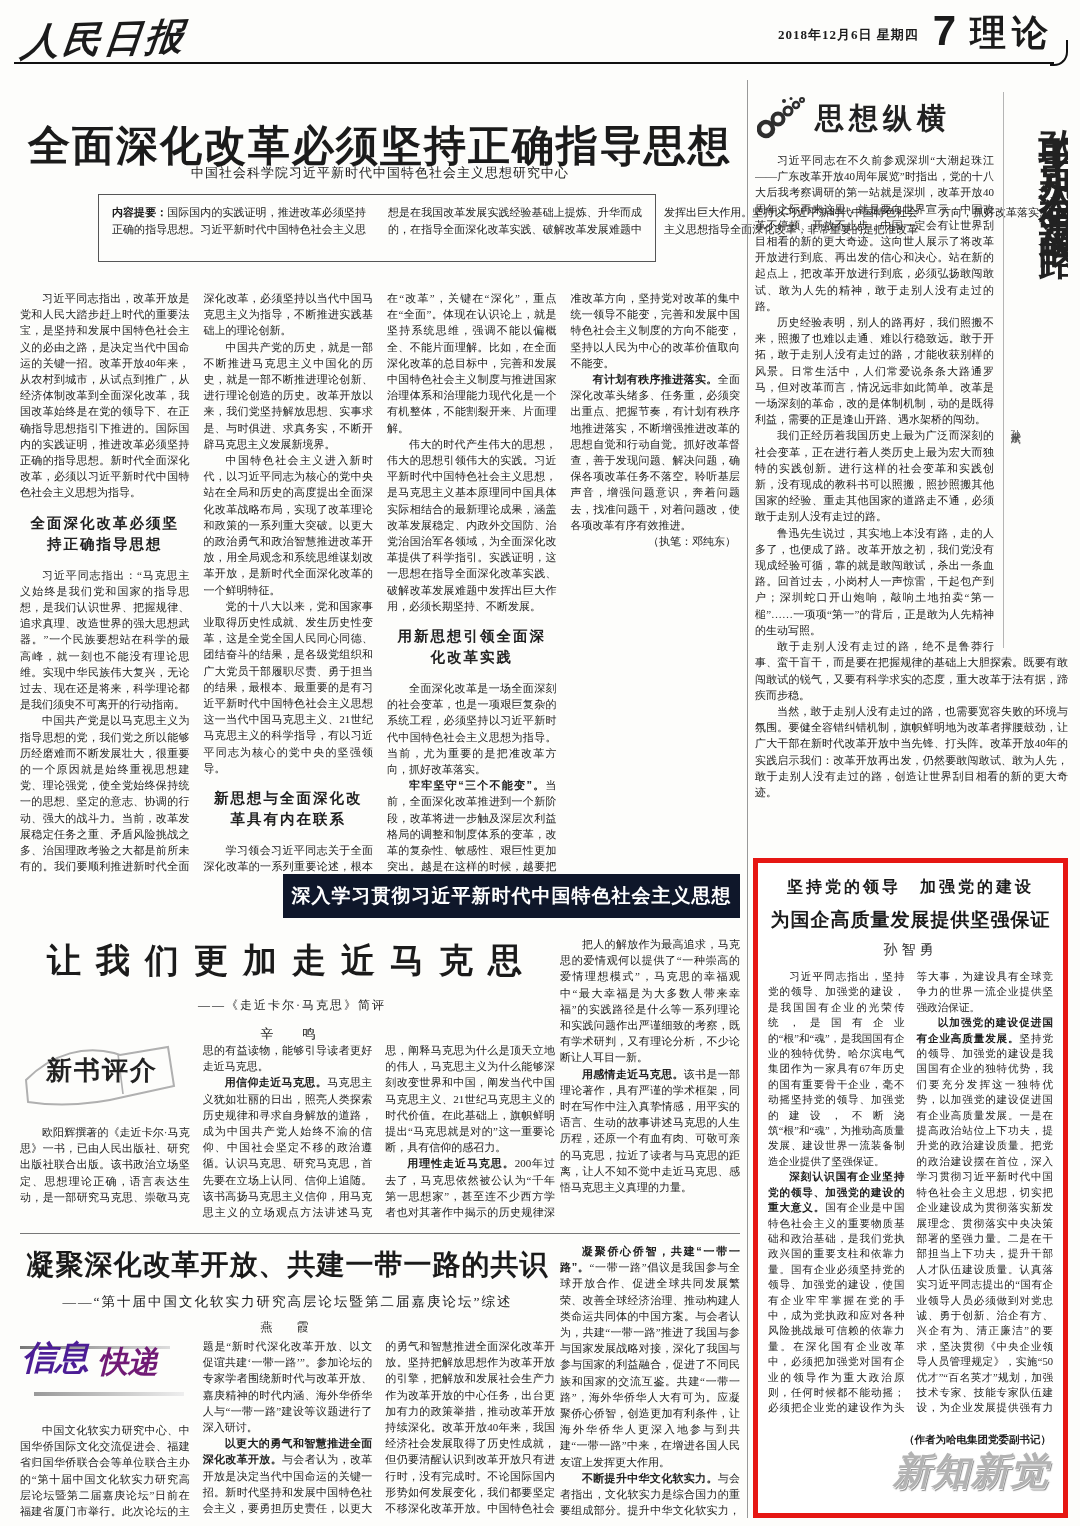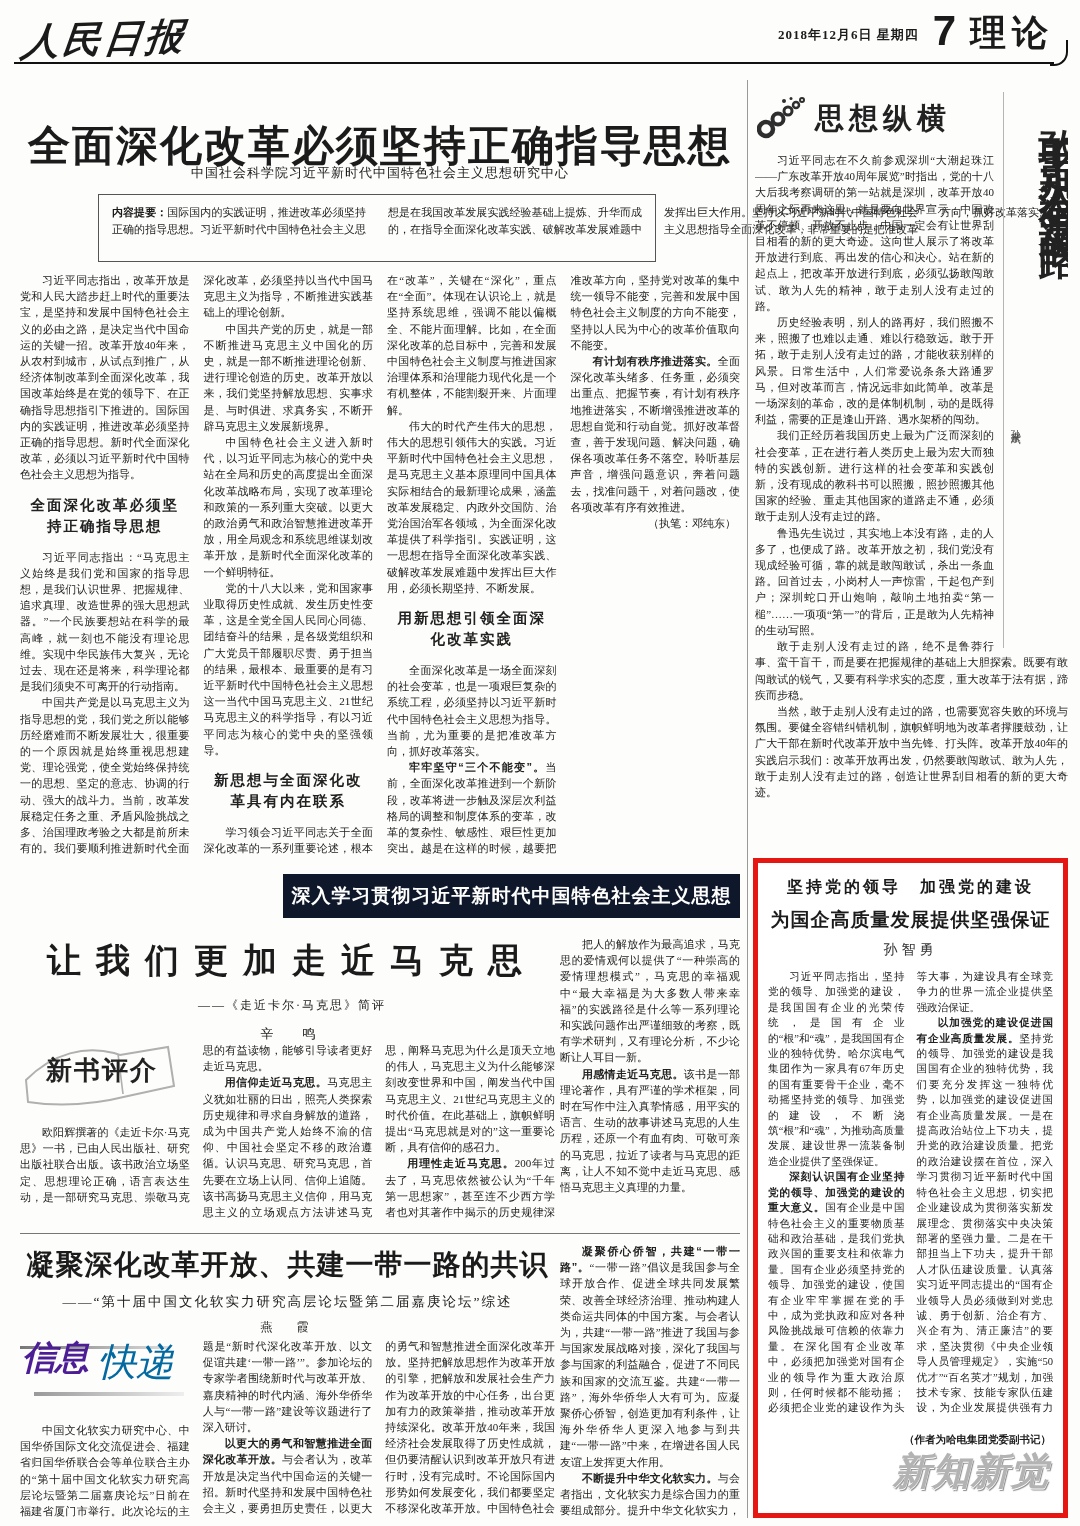--- a/index.html
+++ b/index.html
@@ -22,21 +22,21 @@
   .subhead{font-weight:900;font-family:"Liberation Sans",sans-serif;text-align:center;text-indent:0;
            font-size:14.5px;line-height:21px;margin:12px 6px;letter-spacing:2px;}
   .sign{text-align:right;text-indent:0 !important;padding-right:4px;}
   
   .a1-title{position:absolute;left:20px;top:90px;width:720px;text-align:center;font-size:42px;
             font-weight:900;font-family:"Liberation Sans",sans-serif;letter-spacing:2px;}
   .a1-byline{position:absolute;left:20px;top:164px;width:720px;text-align:center;font-size:13px;letter-spacing:1px;}
   .sumbox{position:absolute;left:98px;top:194px;width:530px;height:48px;border:1px solid #555;
           padding:9px 13px;column-count:2;column-gap:22px;column-fill:auto;
           font-size:11px;line-height:16.5px;text-align:justify;}
-  .a1-body{position:absolute;left:20px;top:272px;width:720px;height:596px;
+  .a1-body{position:absolute;left:20px;top:290px;width:720px;height:596px;
            column-count:4;column-gap:14px;column-fill:auto;overflow:hidden;}
   
   .banner{position:absolute;left:283px;top:874px;width:457px;height:44px;background:#0f172a;
           color:#fff;display:flex;align-items:center;justify-content:center;
           font-family:"Liberation Sans",sans-serif;font-weight:700;font-size:19px;letter-spacing:1px;}
   
   .vline-main{position:absolute;left:747px;top:80px;height:1438px;border-left:1px solid #999;}
   
   .sx{position:absolute;left:755px;top:92px;width:313px;height:760px;overflow:hidden;}
   .vstrip{float:right;width:64px;height:556px;margin-left:9px;border-left:1px solid #b5b5b5;position:relative;}
@@ -68,21 +68,21 @@
   .mx-right{position:absolute;left:560px;top:936px;width:180px;height:292px;overflow:hidden;}
   
   .shuping{position:relative;width:160px;height:70px;break-inside:avoid;margin:2px 0 10px;}
   .shuping svg{position:absolute;left:0;top:0;}
   .shuping .txt{position:absolute;left:26px;top:18px;font-size:26px;font-weight:900;
                 font-family:"Liberation Sans",sans-serif;letter-spacing:2px;}
   .xinxi{position:relative;width:168px;height:72px;break-inside:avoid;margin:2px 0 10px;font-style:italic;}
   .xinxi .ln1{position:absolute;left:0;top:6px;width:150px;height:3px;background:linear-gradient(90deg,#777,#ddd);}
   .xinxi .ln2{position:absolute;left:14px;top:52px;width:150px;height:4px;background:linear-gradient(90deg,#999,#eee);}
   .xinxi .b1{position:absolute;left:2px;top:10px;font-size:34px;font-weight:900;color:#4c1d95;letter-spacing:-1px;}
-  .xinxi .b2{position:absolute;left:78px;top:14px;font-size:38px;font-weight:400;color:#0369a1;}
+  .xinxi .b2{position:absolute;left:78px;top:14px;font-size:30px;font-weight:700;color:#701a75;}
   
   .fm-rule{position:absolute;left:20px;top:1233px;width:720px;border-top:1px solid #777;}
   .fm-head{position:absolute;left:20px;top:1246px;width:535px;text-align:center;}
   .fm-title{font-size:28px;font-weight:900;letter-spacing:1px;font-family:"Liberation Serif",serif;}
   .fm-sub{margin-top:9px;font-size:13.5px;letter-spacing:2px;}
   .fm-author{margin-top:8px;font-size:12px;letter-spacing:6px;}
   .fm-left{position:absolute;left:20px;top:1338px;width:535px;height:182px;
            column-count:3;column-gap:13px;column-fill:auto;overflow:hidden;}
   .fm-right{position:absolute;left:560px;top:1243px;width:180px;height:277px;overflow:hidden;}
 </style>

